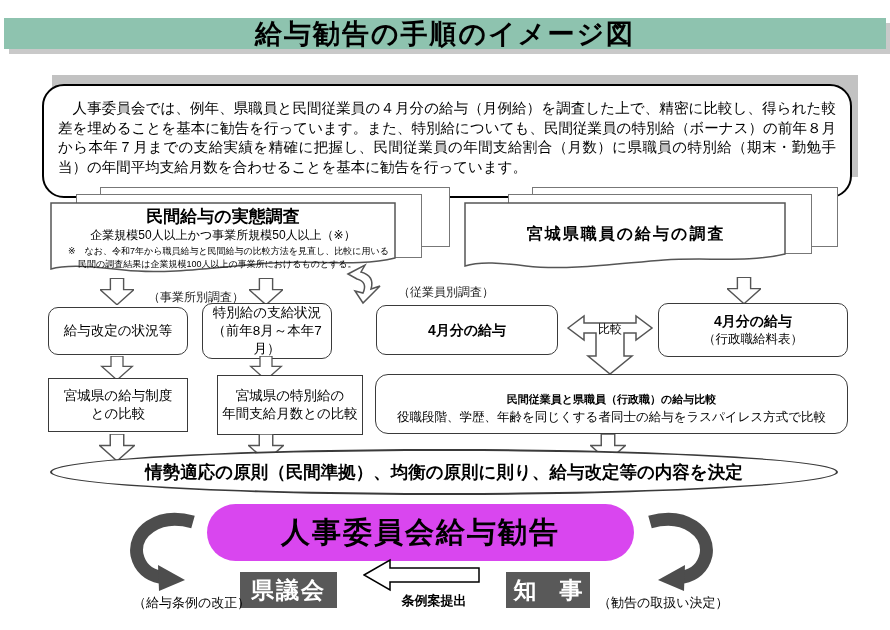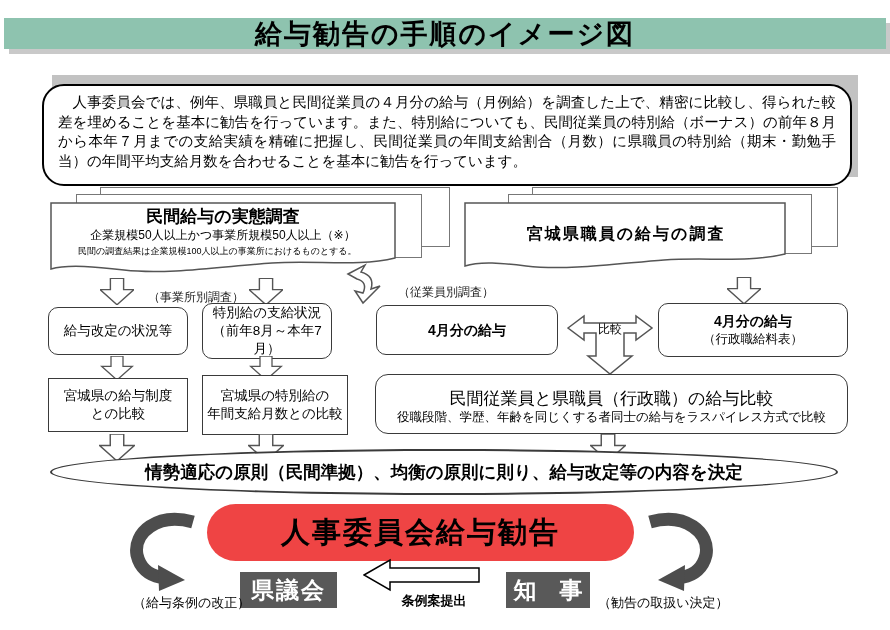--- a/index.html
+++ b/index.html
@@ -7,41 +7,41 @@
          font-family:"Liberation Sans","DejaVu Sans",sans-serif;color:#000;}
   .abs{position:absolute;}
 
   
   .banner{left:4px;top:18px;width:882px;height:31px;display:flex;align-items:center;justify-content:center;
           font-size:27px;font-weight:bold;letter-spacing:2px;box-shadow:5px 5px 0 #c9c9c9;}
 
   
   .intro-shadow{left:52px;top:75px;width:806px;height:102px;background:#c2c2c2;}
   .intro{left:42px;top:84px;width:778px;height:84px;background:#fff;border:2px solid #000;border-radius:22px;
-         padding:7px 14px;font-size:14.5px;line-height:19.5px;text-align:justify;}
+         padding:13px 14px;font-size:14.5px;line-height:19.5px;text-align:justify;}
 
   
   .paper-back{background:#fff;border:1.3px solid #777;}
   .paper-svg path{fill:#fff;stroke:#555;stroke-width:1.5;}
   .lp-text{left:52px;top:206px;width:342px;text-align:center;}
   .lp-title{font-size:17px;font-weight:bold;line-height:21px;}
   .lp-sub{font-size:12px;line-height:17px;}
   .lp-note{font-size:9px;line-height:12px;text-align:left;padding-left:16px;margin-top:1px;}
   .lp-note2{padding-left:26px;}
   .rp-text{left:466px;top:224px;width:320px;text-align:center;font-size:16px;font-weight:bold;letter-spacing:2px;}
 
   
   .small-label{font-size:12px;color:#222;}
 
   
   .fbox{background:#fff;border:1.5px solid #3a3a3a;display:flex;flex-direction:column;
         align-items:center;justify-content:center;text-align:center;font-size:13.5px;line-height:18px;}
   .round{border-radius:10px;}
   .bold{font-weight:bold;}
-  .bigbox-title{font-size:17px;font-weight:normal;line-height:20px;margin-top:6px;}
+  .bigbox-title{font-size:11px;font-weight:bold;line-height:20px;margin-top:6px;}
   .bigbox-sub{font-size:12.5px;line-height:16px;}
 
   
   .darr path, .carr path, .barr path{fill:#fff;stroke:#555;stroke-width:1.5;}
 
   
   .ellipse{left:50px;top:449px;width:784px;height:42px;border:2px solid #3a3a3a;border-radius:50%;
            display:flex;align-items:center;justify-content:center;font-size:17.5px;font-weight:bold;background:#fff;}
 
   
@@ -69,20 +69,21 @@
   </div>
 
   <div class="abs paper-back" style="left:100px;top:187px;width:348px;height:58px;"></div>
   <div class="abs paper-back" style="left:76px;top:194px;width:344px;height:62px;"></div>
   <svg class="abs paper-svg" style="left:50px;top:202px;" width="346" height="76" viewBox="0 0 346 76">
     <path d="M1,1 H345 V56 C308,65 266,58 222,61 C176,64 118,73 74,68 C48,65 18,62 1,67 Z"></path>
   </svg>
   <div class="abs lp-text">
     <div class="lp-title">民間給与の実態調査</div>
     <div class="lp-sub">企業規模50人以上かつ事業所規模50人以上（※）</div>
+    <div class="lp-note">※　なお、令和7年から職員給与と民間給与の比較方法を見直し、比較に用いる</div>
     <div class="lp-note lp-note2">民間の調査結果は企業規模100人以上の事業所におけるものとする。</div>
   </div>
 
   <div class="abs paper-back" style="left:532px;top:187px;width:304px;height:58px;"></div>
   <div class="abs paper-back" style="left:508px;top:194px;width:302px;height:58px;"></div>
   <svg class="abs paper-svg" style="left:464px;top:202px;" width="322" height="72" viewBox="0 0 322 72">
     <path d="M1,1 H321 V52 C284,61 242,55 200,58 C158,61 104,69 62,64 C38,61 16,59 1,64 Z"></path>
   </svg>
   <div class="abs rp-text">宮城県職員の給与の調査</div>
 
@@ -126,21 +127,21 @@
     <path d="M11,0 H25 V12 H36 L18,28 L0,12 H11 Z"></path>
   </svg>
   <svg class="abs darr" style="left:249px;top:356px;" width="34" height="24" viewBox="0 0 36 28">
     <path d="M11,0 H25 V12 H36 L18,28 L0,12 H11 Z"></path>
   </svg>
 
   <div class="abs fbox" style="left:48px;top:378px;width:138px;height:52px;">
     <div>宮城県の給与制度</div>
     <div>との比較</div>
   </div>
-  <div class="abs fbox" style="left:202px;top:375px;width:144px;height:58px;">
+  <div class="abs fbox" style="left:217px;top:375px;width:144px;height:58px;">
     <div>宮城県の特別給の</div>
     <div>年間支給月数との比較</div>
   </div>
   <div class="abs fbox round" style="left:375px;top:374px;width:471px;height:58px;border-radius:13px;">
     <div class="bigbox-title">民間従業員と県職員（行政職）の給与比較</div>
     <div class="bigbox-sub">役職段階、学歴、年齢を同じくする者同士の給与をラスパイレス方式で比較</div>
   </div>
 
   <svg class="abs darr" style="left:99px;top:434px;" width="36" height="27" viewBox="0 0 36 28">
     <path d="M11,0 H25 V12 H36 L18,28 L0,12 H11 Z"></path>
@@ -149,21 +150,21 @@
     <path d="M11,0 H25 V12 H36 L18,28 L0,12 H11 Z"></path>
   </svg>
   <svg class="abs darr" style="left:590px;top:434px;" width="36" height="27" viewBox="0 0 36 28">
     <path d="M11,0 H25 V12 H36 L18,28 L0,12 H11 Z"></path>
   </svg>
 
   <div class="abs ellipse">
     <span>情勢適応の原則（民間準拠）、均衡の原則に則り、給与改定等の内容を決定</span>
   </div>
 
-  <div class="abs stadium" style="background-color: #ef4444;">
+  <div class="abs stadium" style="background-color: #d946ef;">
     <span>人事委員会給与勧告</span>
   </div>
 
   <svg class="abs" style="left:127px;top:511px;" width="76" height="80" viewBox="0 0 76 80">
     <path d="M66,11 C30,1 6,22 10,44 C13,57 22,64 33,66" fill="none" stroke-width="13" style="stroke: rgb(77, 77, 77);"></path>
     <polygon points="31,54 58,69 32,80" style="fill: rgb(77, 77, 77);"></polygon>
   </svg>
   <svg class="abs" style="left:640px;top:511px;" width="76" height="80" viewBox="0 0 76 80">
     <path d="M10,11 C46,1 70,22 66,44 C63,57 54,64 43,66" fill="none" stroke-width="13" style="stroke: rgb(77, 77, 77);"></path>
     <polygon points="45,54 18,69 44,80" style="fill: rgb(77, 77, 77);"></polygon>

